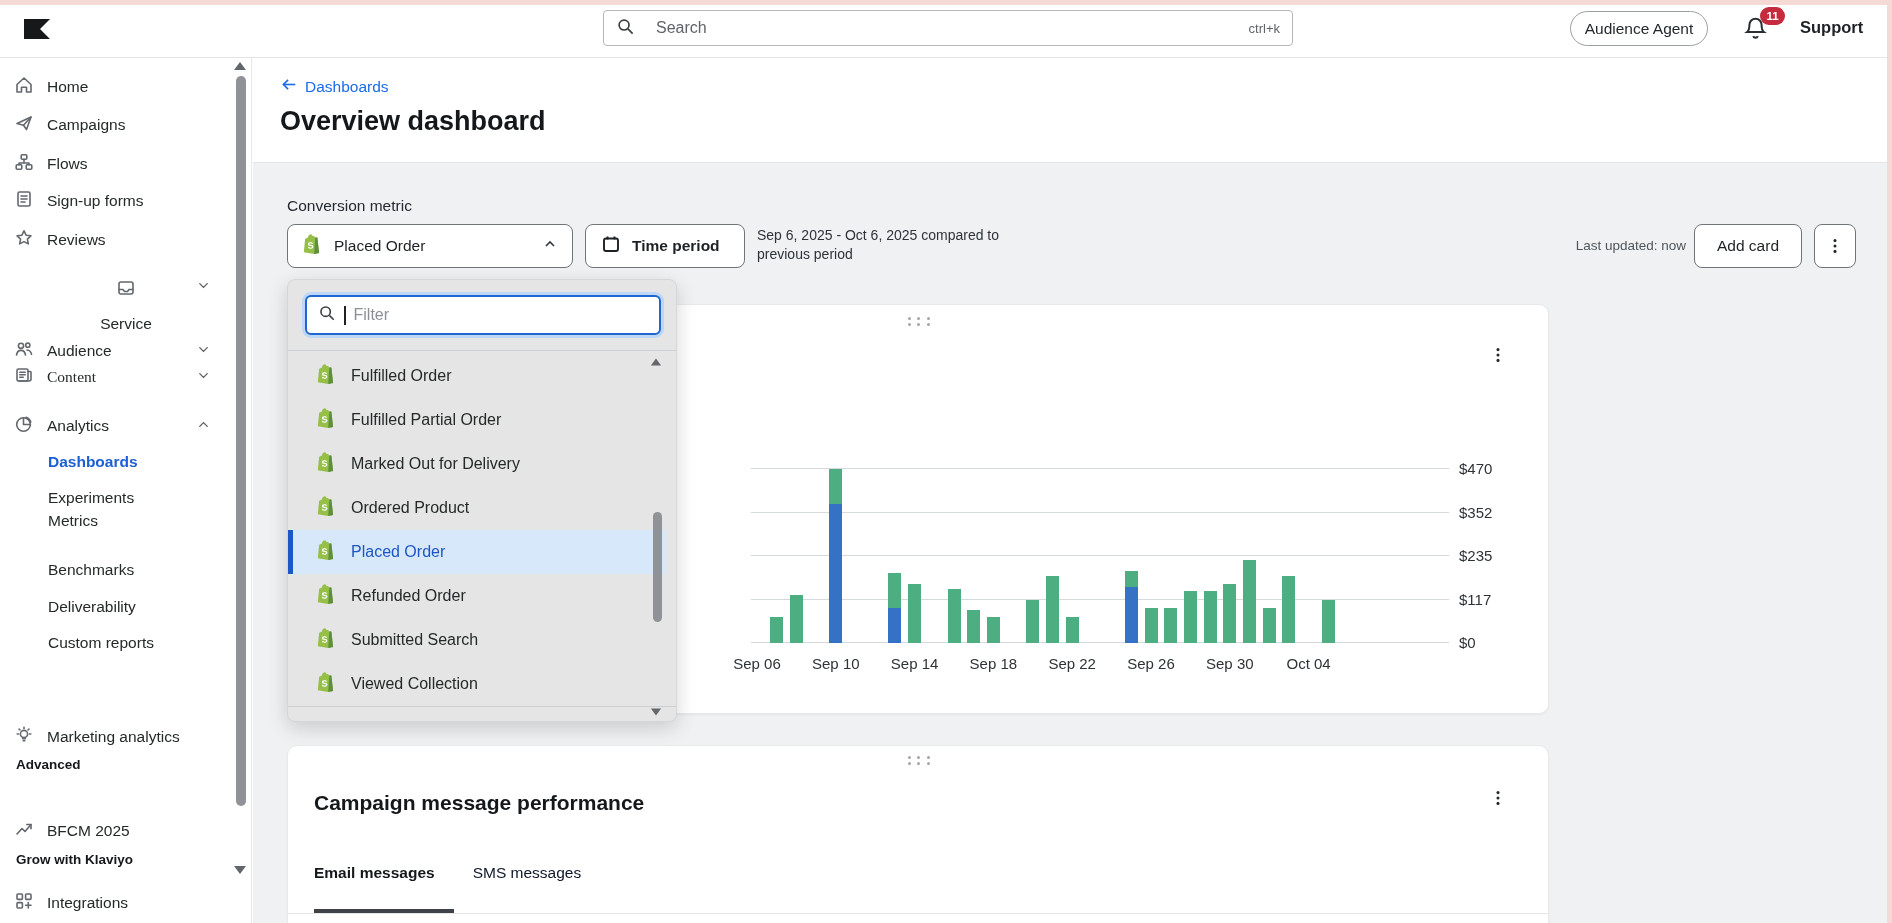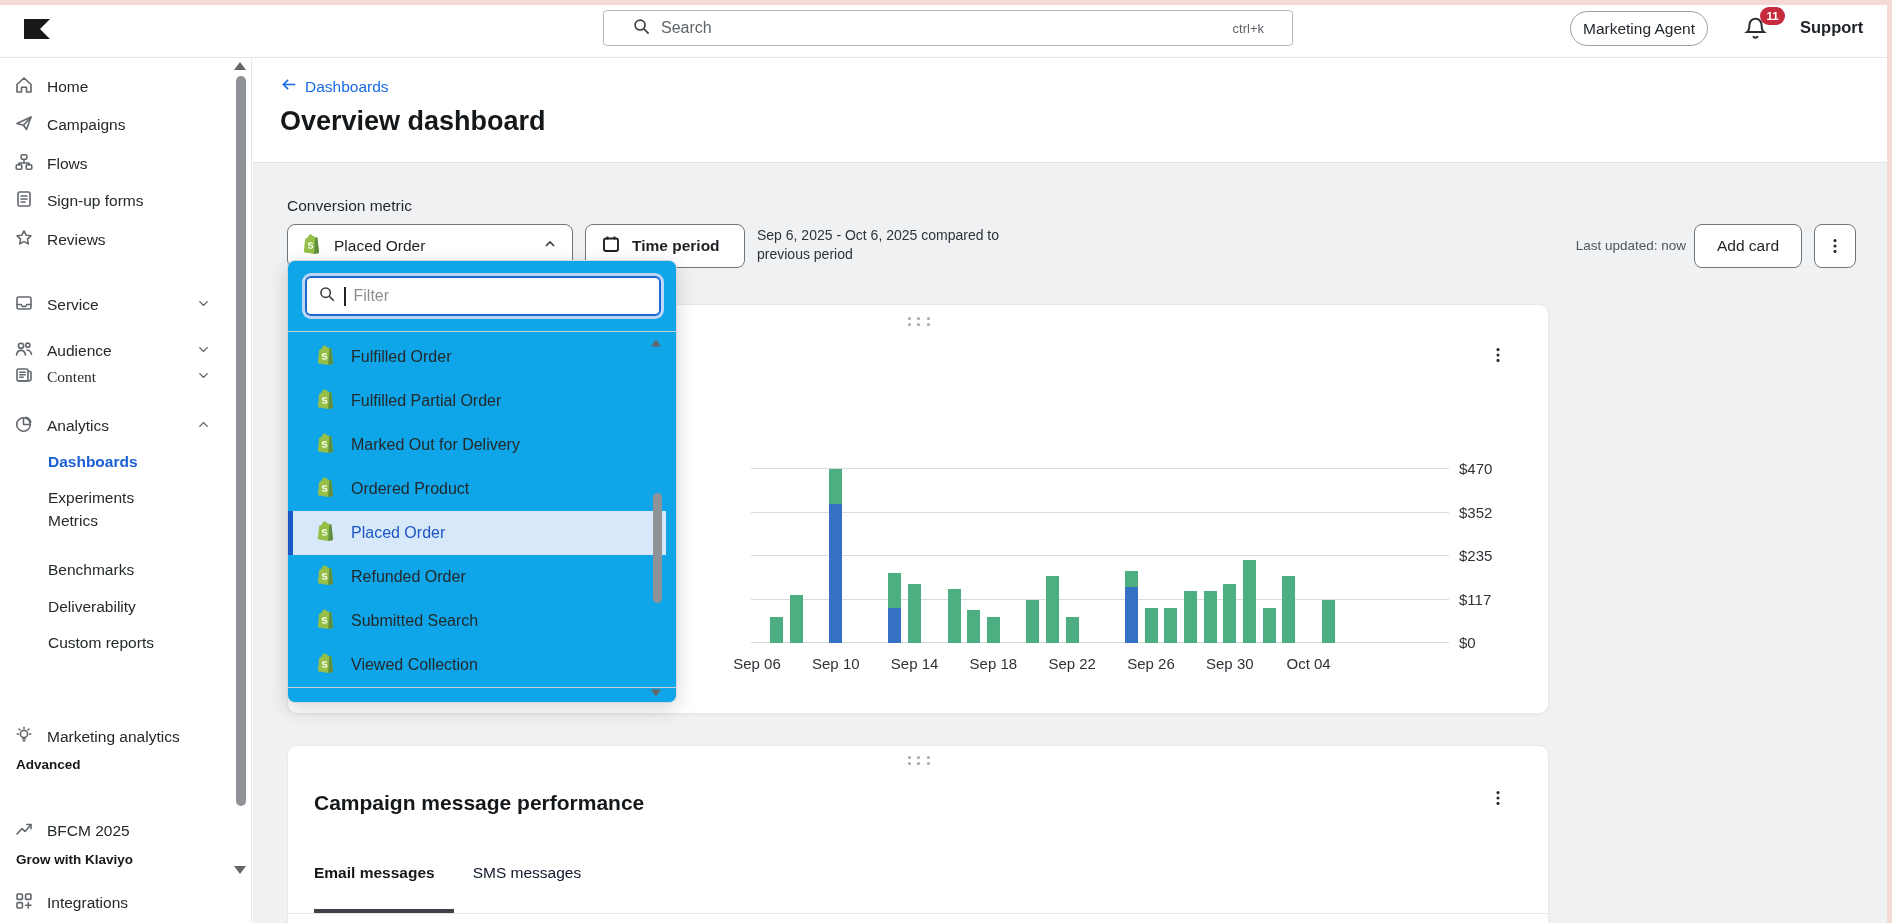--- a/index.html
+++ b/index.html
@@ -8,21 +8,21 @@
   .abs { position:absolute; }
 
   
   .pink-top { left:0; top:0; width:1892px; height:5px; background:#f4d9d5; z-index:200; }
   .pink-right { right:0; top:0; width:5px; height:923px; background:#f4d9d5; z-index:200; }
 
   
   .topbar { left:0; top:0; width:1892px; height:58px; background:#fff; border-bottom:1px solid #e3e5e7; z-index:40; }
   .logo { left:24px; top:19px; width:26px; height:20px; cursor:pointer; }
   .searchbox { left:603px; top:10px; width:690px; height:36px; border:1px solid #b4b8bc; border-radius:4px;
-    display:flex; align-items:center; padding:0 28px; gap:10px; background:#fff; }
+    display:flex; align-items:center; padding:0 12px; gap:21px; background:#fff; }
   .searchbox input { flex:1; border:none; outline:none; font:16px "Liberation Sans",sans-serif; color:#1d2125; background:transparent; }
   .searchbox input::placeholder { color:#5f6469; }
   .shortcut { color:#5f6469; font-size:13px; }
   .agent-pill { left:1570px; top:11px; width:138px; height:35px; border:1px solid #9aa0a4; border-radius:18px;
     display:flex; align-items:center; justify-content:center; font-size:15.5px; color:#24292e; background:#fff; cursor:pointer; }
   .bell-wrap { left:1742px; top:15px; width:30px; height:30px; cursor:pointer; }
   .badge { left:1760px; top:7px; min-width:25px; height:18px; background:#c52b3d; border-radius:10px; color:#fff;
     font-size:11.5px; font-weight:bold; display:flex; align-items:center; justify-content:center; padding:0 5px; z-index:5; }
   .support { left:1800px; top:18px; font-size:16.5px; font-weight:600; color:#1d2125; cursor:pointer; }
 
@@ -80,21 +80,21 @@
 
   
   .camp-title { position:absolute; left:26px; top:45px; font-size:21px; font-weight:bold; color:#15181b; }
   .tabs { position:absolute; left:26px; top:118px; display:flex; gap:38px; }
   .tab { font-size:15.5px; color:#0f172a; padding-bottom:14px; cursor:pointer; }
   .tab.active { color:#15181b; font-weight:bold; }
   .tab-underline { position:absolute; left:26px; top:163px; width:140px; height:5px; background:#3f4347; }
   .tab-border { position:absolute; left:0; top:167px; width:100%; height:1px; background:#e4e6e8; }
 
   
-  .dropdown { left:287px; top:260px; width:390px; height:443px; background:#0ea5e9; border:1px solid #d4d7da;
+  .dropdown { left:287px; top:279px; width:390px; height:443px; background:#e5e5e5; border:1px solid #d4d7da;
     border-radius:8px; box-shadow:0 6px 20px rgba(0,0,0,.16); z-index:60; }
   .filter-box { position:absolute; left:17px; top:15px; width:356px; height:40px; border:2px solid #1f66d1;
     border-radius:6px; box-shadow:0 0 0 3px #bcd7f7; display:flex; align-items:center; padding:0 11px; gap:8px; background:#fff; }
   .filter-box input { flex:1; border:none; outline:none; font:16px "Liberation Sans",sans-serif; color:#1d2125; }
   .filter-box input::placeholder { color:#8b9095; }
   .caret { width:1.5px; height:19px; background:#222; }
   .dd-divider { position:absolute; left:0; width:100%; height:1px; background:#cdd0d3; }
   .dd-option { position:absolute; left:0; width:378px; height:44px; display:flex; align-items:center;
     padding-left:28px; gap:15px; font-size:16px; color:#24292a; cursor:pointer; }
   .dd-option.selected { background:#d7e8fa; color:#1d56c4; }
@@ -112,21 +112,21 @@
   <div class="abs searchbox">
     <span>
       <svg width="19" height="19" viewBox="0 0 20 20" fill="none" stroke="#3c4043" stroke-width="1.8">
         <circle cx="8.5" cy="8.5" r="5.2"></circle>
           <path d="M12.6 12.6 L17.5 17.5"></path>
         </svg>
     </span>
     <input type="text" placeholder="Search" style="">
     <span class="shortcut">ctrl+k</span>
   </div>
-  <div class="abs agent-pill">Marketing Agent</div>
+  <div class="abs agent-pill">Audience Agent</div>
   <div class="abs bell-wrap">
     <svg width="27" height="27" viewBox="0 0 20 20" fill="none" stroke="#2a2e33" stroke-width="1.5">
       <path d="M10 2.8a4.5 4.5 0 0 0-4.5 4.5c0 4-1.7 5.3-1.7 5.3h12.4s-1.7-1.3-1.7-5.3A4.5 4.5 0 0 0 10 2.8Z"></path>
       <path d="M8.3 15.6a1.8 1.8 0 0 0 3.4 0"></path>
       </svg>
   </div>
   <div class="abs badge">11</div>
   <div class="abs support">Support</div>
 </div>
 
@@ -169,21 +169,21 @@
           <path d="M7 7h6 M7 10h6 M7 13h4"></path>
         </svg></span>
       <span>Sign-up forms</span>
     </div>
     <div class="side-item" style="top: 167px; width: 224px;">
       <span><svg width="20" height="20" viewBox="0 0 20 20" fill="none" stroke="#63686d" stroke-width="1.6" stroke-linecap="round" stroke-linejoin="round">
           <path d="M10 2.8 l2.1 4.4 4.8.6 -3.5 3.3 .9 4.8 L10 13.6 5.7 15.9 l.9-4.8 L3.1 7.8 l4.8-.6 Z"></path>
         </svg></span>
       <span>Reviews</span>
     </div>
-    <div class="side-item" style="top: 232px; width: 224px;">
+    <div class="side-item" style="top: 220px; width: 224px; flex-direction: column;">
       <span><svg width="20" height="20" viewBox="0 0 20 20" fill="none" stroke="#63686d" stroke-width="1.6" stroke-linecap="round" stroke-linejoin="round">
           <rect x="3" y="4" width="14" height="12" rx="2"></rect>
           <path d="M3 11.5 h4 l1.5 2 h3 l1.5-2 h4"></path>
         </svg></span>
       <span>Service</span>
       <span class="chev"><svg width="15" height="15" viewBox="0 0 20 20" fill="none" stroke="#5b6065" stroke-width="1.8" stroke-linecap="round">
           <path d="M5 7.5 L10 12.5 L15 7.5"></path>
         </svg></span>
     </div>
     <div class="side-item" style="top: 278px; width: 224px;">

